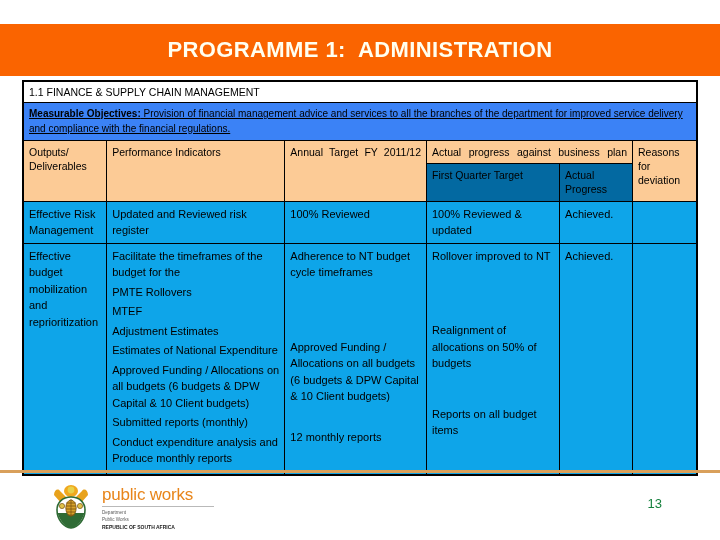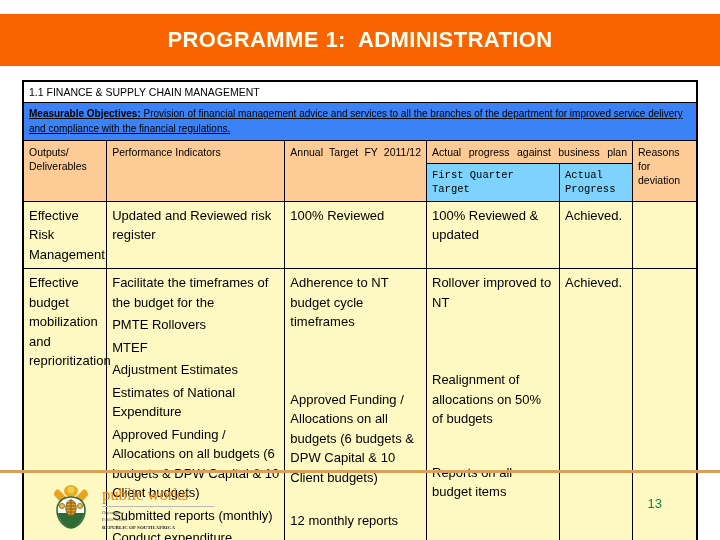--- a/index.html
+++ b/index.html
@@ -17,21 +17,21 @@
 
   
   .top-strip {
     position: absolute;
     left: 0; top: 0;
     width: 720px; height: 14px;
     background: #ffffff;
   }
   .banner {
     position: absolute;
-    left: 0; top: 14px;
+    left: 0; top: 24px;
     width: 720px; height: 52px;
     background: #fa6400;
     display: flex;
     align-items: center;
     justify-content: center;
   }
   .banner-title {
     color: #fffff0;
     font-size: 22px;
     font-weight: bold;
@@ -84,33 +84,32 @@
     font-weight: bold;
     font-size: 10.5px;
     line-height: 1.35;
     padding: 6px 6px;
   }
   .hdr td.justify {
     text-align: justify;
     text-align-last: justify;
   }
   .hdr-sub td {
-    background: #7dd3fc;
+    background: #0369a1;
     font-weight: bold;
     font-size: 10.5px;
     line-height: 1.35;
     padding: 6px 6px;
-    font-family: Liberation Mono, monospace;
   }
 
   .body-row td {
-    font-size: 13px;
+    font-size: 11px;
     line-height: 1.5;
     padding: 5px 5px;
-    background: #fef9c3;
+    background: #0ea5e9;
   }
   .body-row td p {
     margin: 0 0 3px 0;
   }
   .body-row td p.gap-top { margin-top: 24px; }
   .body-row td p.gap-big { margin-top: 58px; }
   .body-row td p.gap-mid { margin-top: 34px; }
 
   
   .footer-rule {
@@ -128,21 +127,21 @@
     position: absolute;
     left: 48px; top: 4px;
     display: flex;
     align-items: flex-start;
     gap: 8px;
   }
   .coat {
     width: 46px; height: 48px;
     flex: none;
   }
-  .logo-text { padding-top: 4px; font-family: Liberation Serif, serif; }
+  .logo-text { padding-top: 4px; }
   .logo-main {
     color: #e8851a;
     font-size: 17px;
     letter-spacing: -0.2px;
     line-height: 1;
   }
   .logo-divider {
     width: 112px; height: 1px;
     background: #b9b9b9;
     margin: 3px 0 3px 0;

